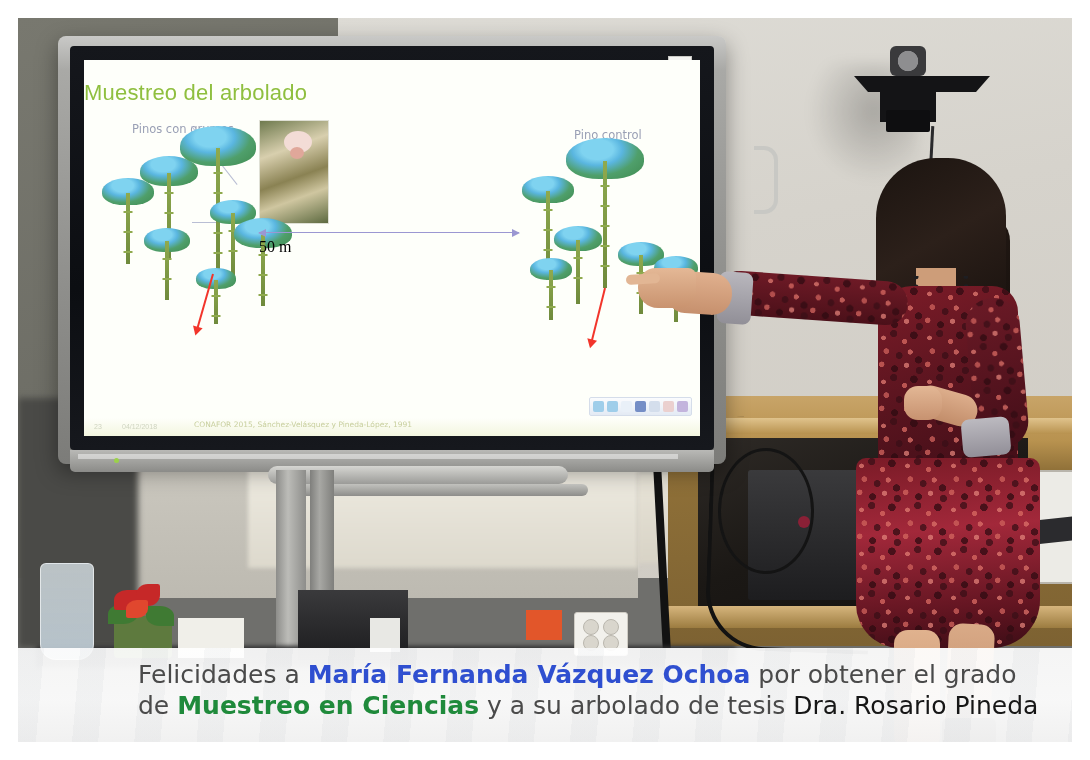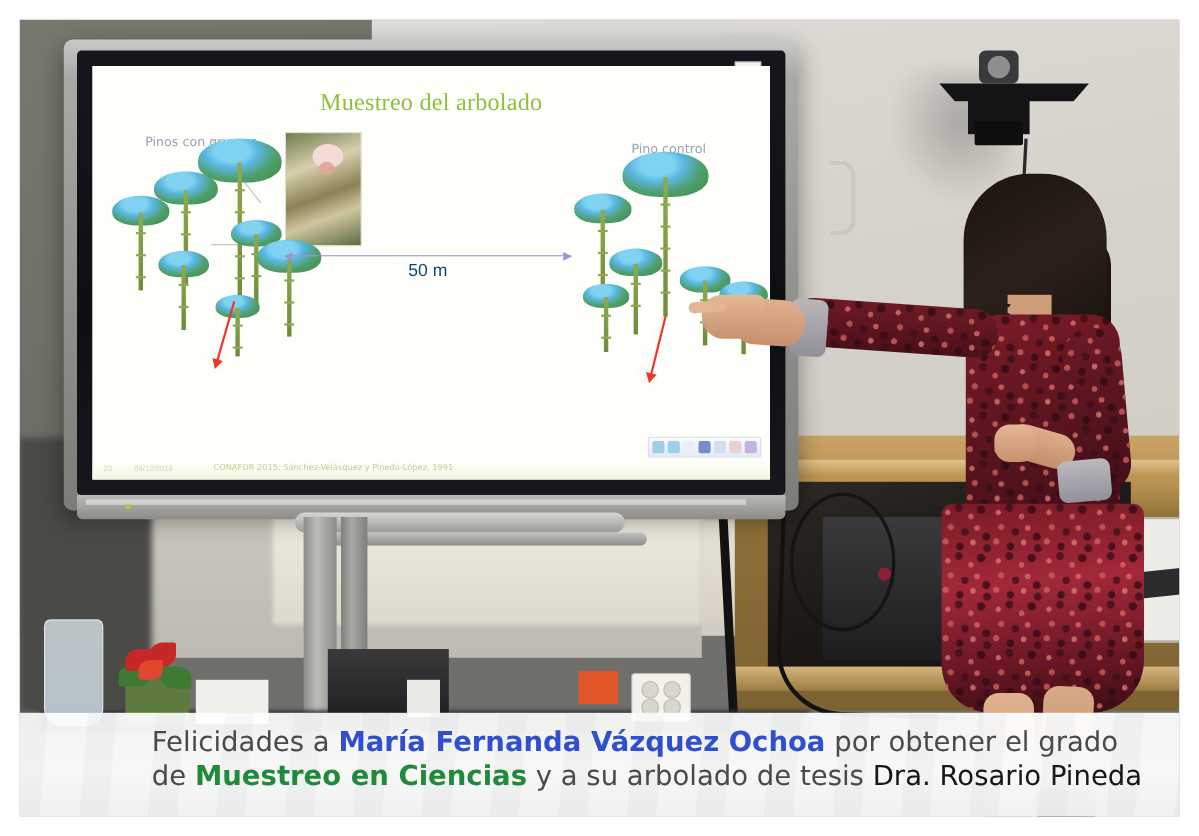--- a/index.html
+++ b/index.html
@@ -165,40 +165,40 @@
   .hand2{position:absolute;left:886px;top:368px;width:38px;height:34px;
         background:linear-gradient(180deg,#e3b795,#c79270);border-radius:14px;}
   .leg1{position:absolute;left:876px;top:612px;width:46px;height:120px;
         background:linear-gradient(180deg,#e0b28e,#c38d69);border-radius:14px;}
   .leg2{position:absolute;left:928px;top:606px;width:46px;height:126px;
         background:linear-gradient(180deg,#d9aa87,#bb8562);border-radius:14px;transform:rotate(3deg);}
   .shoe{position:absolute;left:924px;top:700px;width:54px;height:28px;background:#1f1d1c;border-radius:6px;}
 
   
   .slide{position:absolute;inset:0;background:#fefffa;}
-  .slide-title{position:absolute;left:0;top:20px;width:100%;text-align:center;
-        color:#8fbf3f;font-size:22px;font-family:Liberation Serif, serif;letter-spacing:.2px;}
+  .slide-title{position:absolute;left:0;top:20px;width:100%;text-align:left;
+        color:#8fbf3f;font-size:22px;font-family:Liberation Sans, sans-serif;letter-spacing:.2px;}
   .lbl{position:absolute;color:#9aa0b5;font-size:11.5px;font-family:"DejaVu Sans",sans-serif;}
   .lbl-left{left:48px;top:62px;}
   .lbl-right{left:490px;top:68px;}
   .inset-photo{position:absolute;left:175px;top:60px;width:68px;height:102px;
         background:linear-gradient(160deg,#6f7a4e 0%,#d8cfae 30%,#8a8253 55%,#cfc6a0 72%,#5d6a40 100%);
         border:1px solid #dfe0d5;}
   .inset-photo .blob{position:absolute;left:24px;top:10px;width:28px;height:22px;background:#f3dcd6;border-radius:50%;}
   .inset-photo .blob2{position:absolute;left:30px;top:26px;width:14px;height:12px;background:#e0a79a;border-radius:50%;}
   .lead1{position:absolute;left:108px;top:66px;width:74px;height:100px;border-top:1px solid #b9bed4;
         transform:rotate(52deg);transform-origin:left top;}
   .lead2{position:absolute;left:108px;top:162px;width:70px;height:0;border-top:1px solid #b9bed4;}
   .arrow{position:absolute;left:175px;top:172px;width:260px;height:0;border-top:1.5px solid #9b97d2;}
   .arrow:before,.arrow:after{content:"";position:absolute;top:-4px;width:0;height:0;
         border-top:4px solid transparent;border-bottom:4px solid transparent;}
   .arrow:before{left:-1px;border-right:8px solid #9b97d2;}
   .arrow:after{right:-1px;border-left:8px solid #9b97d2;}
-  .arrow-lbl{position:absolute;left:0;top:178px;width:260px;left:175px;text-align:center;
-        color:#0c4a6e;font-size:16px;font-family:Liberation Sans, sans-serif;}
+  .arrow-lbl{position:absolute;left:0;top:178px;width:260px;left:175px;
+        color:#000000;font-size:16px;font-family:Liberation Serif, serif;}
 
   .tree{position:absolute;}
   .tree .trunk{position:absolute;left:50%;transform:translateX(-50%);bottom:0;width:4px;
         background:linear-gradient(180deg,#8faa4e,#6f8a3c);}
   .tree .crown{position:absolute;left:50%;transform:translateX(-50%);top:0;
         border-radius:50% 50% 42% 42%;
         background:radial-gradient(ellipse at 40% 28%, #7fd3f0 0 24%, #5ab6e0 38%, #4f9f6b 62%, #3f8a4e 100%);}
   .tree .br{position:absolute;left:50%;width:9px;height:1.5px;background:#8faa4e;transform:translateX(-50%);}
 
   .red-arrow{position:absolute;width:2px;background:#f2352b;transform-origin:top center;}

